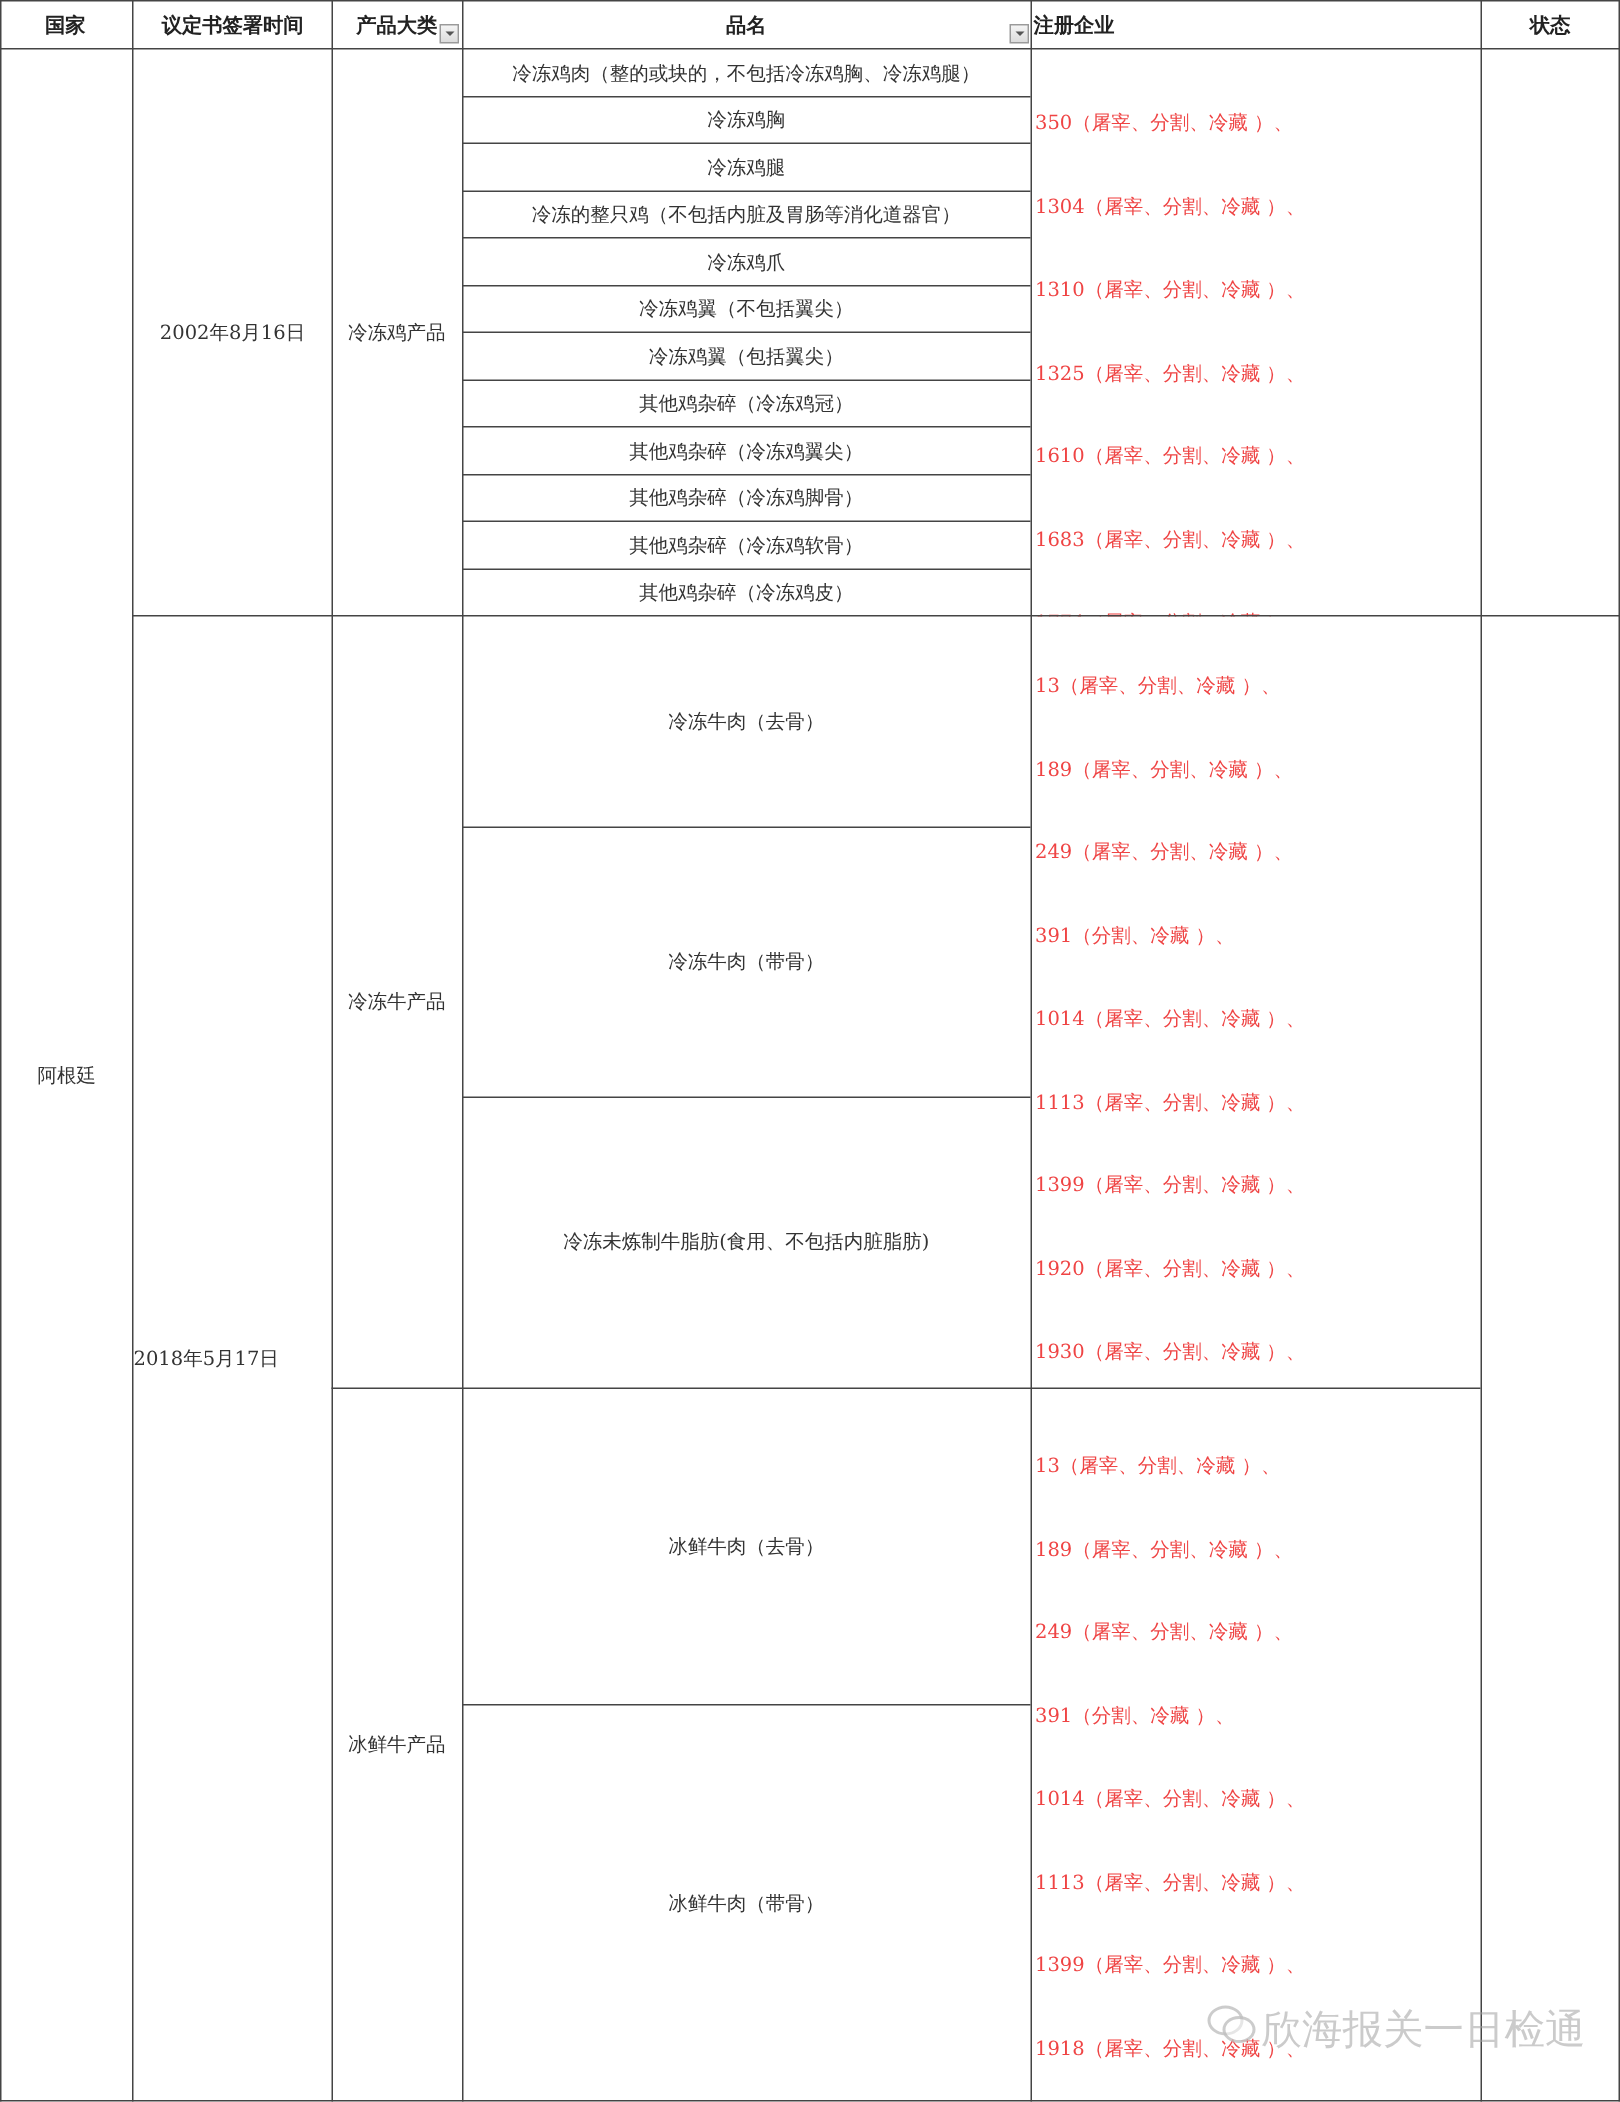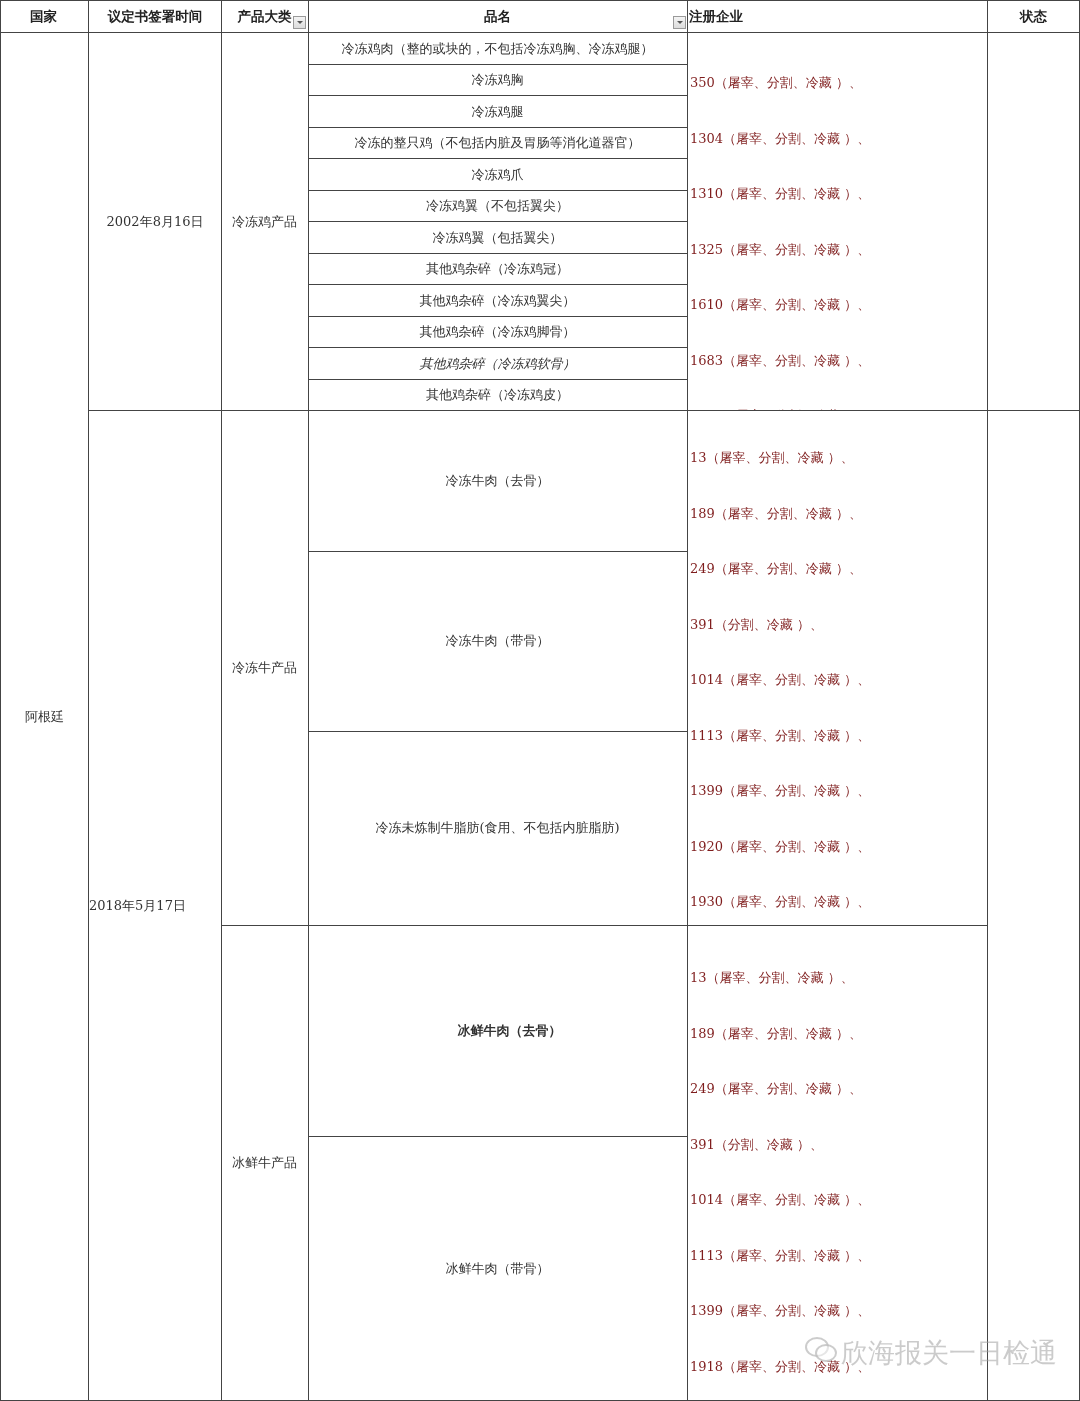--- a/index.html
+++ b/index.html
@@ -23,21 +23,21 @@
     border: 1px solid #9a9a9a; background: linear-gradient(#f4f4f4, #dcdcdc);
     display: flex; align-items: center; justify-content: center;
   }
   .filter::after {
     content: ""; width: 0; height: 0;
     border-left: 3px solid transparent; border-right: 3px solid transparent;
     border-top: 3px solid #555;
   }
   .ent-list {
     position: absolute; box-sizing: border-box; overflow: hidden;
-    font-size: 13px; line-height: 18.5px; color: #7f1d1d; padding-left: 3px;
+    font-size: 13px; line-height: 18.5px; color: #ef4444; padding-left: 3px;
     white-space: pre;
   }
   .ent-line { display: block; height: 18.5px; }
   .watermark {
     position: absolute; left: 805px; top: 1335px; height: 36px;
     display: flex; align-items: flex-start; gap: 6px;
     color: rgba(160,160,160,0.55); font-size: 27px;
     font-family: "DejaVu Sans", "Liberation Sans", sans-serif;
     pointer-events: none;
   }
@@ -75,21 +75,21 @@
   <div class="cell" style="left:308px;top:33px;width:379px;height:31.5px;">冷冻鸡肉（整的或块的，不包括冷冻鸡胸、冷冻鸡腿）</div>
   <div class="cell" style="left:308px;top:64.5px;width:379px;height:31.5px;">冷冻鸡胸</div>
   <div class="cell" style="left:308px;top:96px;width:379px;height:31.5px;">冷冻鸡腿</div>
   <div class="cell" style="left:308px;top:127.5px;width:379px;height:31.5px;">冷冻的整只鸡（不包括内脏及胃肠等消化道器官）</div>
   <div class="cell" style="left:308px;top:159px;width:379px;height:31.5px;">冷冻鸡爪</div>
   <div class="cell" style="left:308px;top:190.5px;width:379px;height:31.5px;">冷冻鸡翼（不包括翼尖）</div>
   <div class="cell" style="left:308px;top:222px;width:379px;height:31.5px;">冷冻鸡翼（包括翼尖）</div>
   <div class="cell" style="left:308px;top:253.5px;width:379px;height:31.5px;">其他鸡杂碎（冷冻鸡冠）</div>
   <div class="cell" style="left:308px;top:285px;width:379px;height:31.5px;">其他鸡杂碎（冷冻鸡翼尖）</div>
   <div class="cell" style="left:308px;top:316.5px;width:379px;height:31.5px;">其他鸡杂碎（冷冻鸡脚骨）</div>
-  <div class="cell" style="left:308px;top:348px;width:379px;height:31.5px;font-style:italic;">其他鸡杂碎（冷冻鸡软骨）</div>
+  <div class="cell" style="left:308px;top:348px;width:379px;height:31.5px;">其他鸡杂碎（冷冻鸡软骨）</div>
   <div class="cell" style="left:308px;top:379.5px;width:379px;height:31.5px;">其他鸡杂碎（冷冻鸡皮）</div>
 
   <div class="ent-list" style="left:687px;top:37px;width:300px;height:374px;">
     <span class="ent-line">350（屠宰、分割、冷藏 ）、</span>
     <span class="ent-line">1304（屠宰、分割、冷藏 ）、</span>
     <span class="ent-line">1310（屠宰、分割、冷藏 ）、</span>
     <span class="ent-line">1325（屠宰、分割、冷藏 ）、</span>
     <span class="ent-line">1610（屠宰、分割、冷藏 ）、</span>
     <span class="ent-line">1683（屠宰、分割、冷藏 ）、</span>
     <span class="ent-line">1774（屠宰、分割、冷藏 ）、</span>
@@ -143,21 +143,21 @@
     
     
     
     
     
     
     
   </div>
 
   <div class="cell" style="left:221px;top:925px;width:87px;height:476px;">冰鲜牛产品</div>
-  <div class="cell" style="left:320px;top:925px;width:379px;height:211px;font-weight:bold;">冰鲜牛肉（去骨）</div>
+  <div class="cell" style="left:308px;top:925px;width:379px;height:211px;">冰鲜牛肉（去骨）</div>
   <div class="cell" style="left:308px;top:1136px;width:379px;height:265px;">冰鲜牛肉（带骨）</div>
 
   <div class="ent-list" style="left:687px;top:932px;width:300px;height:469px;">
     <span class="ent-line">13（屠宰、分割、冷藏 ）、</span>
     <span class="ent-line">189（屠宰、分割、冷藏 ）、</span>
     <span class="ent-line">249（屠宰、分割、冷藏 ）、</span>
     <span class="ent-line">391（分割、冷藏 ）、</span>
     <span class="ent-line">1014（屠宰、分割、冷藏 ）、</span>
     <span class="ent-line">1113（屠宰、分割、冷藏 ）、</span>
     <span class="ent-line">1399（屠宰、分割、冷藏 ）、</span>

